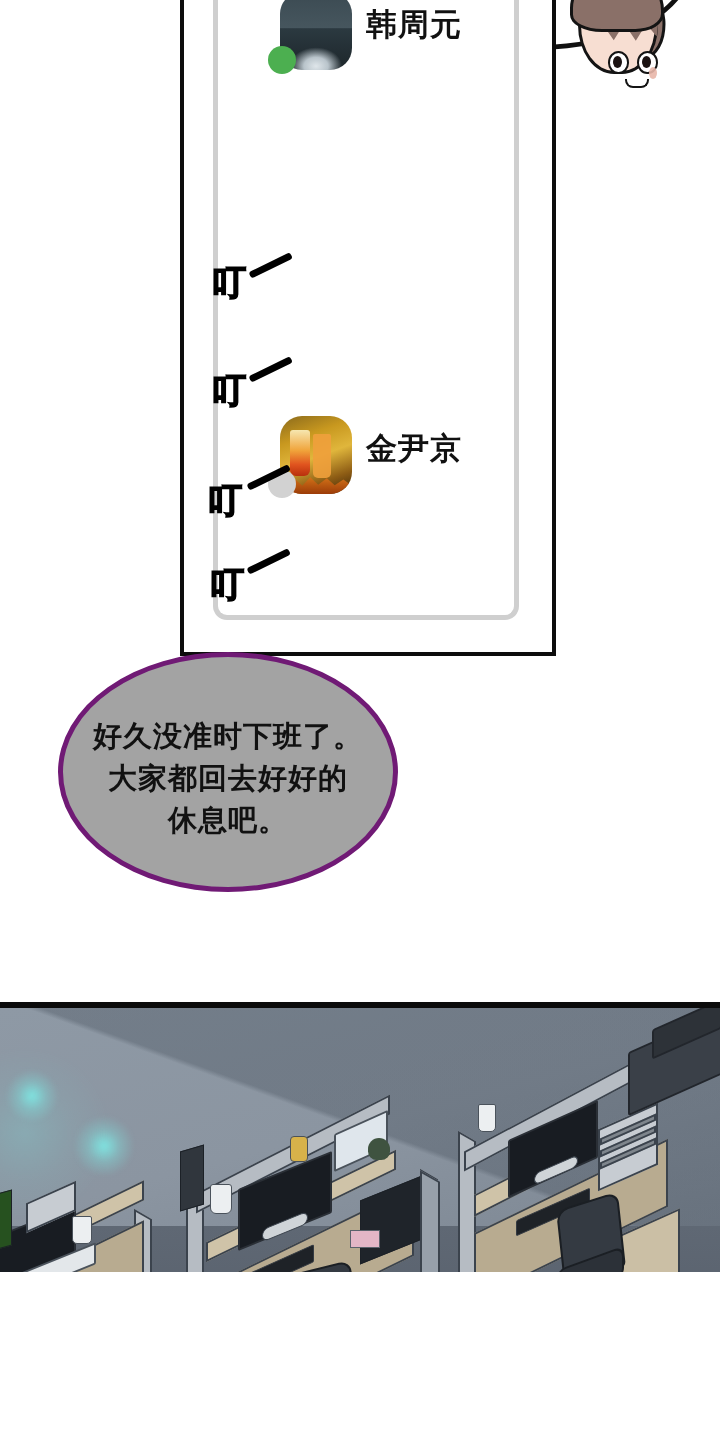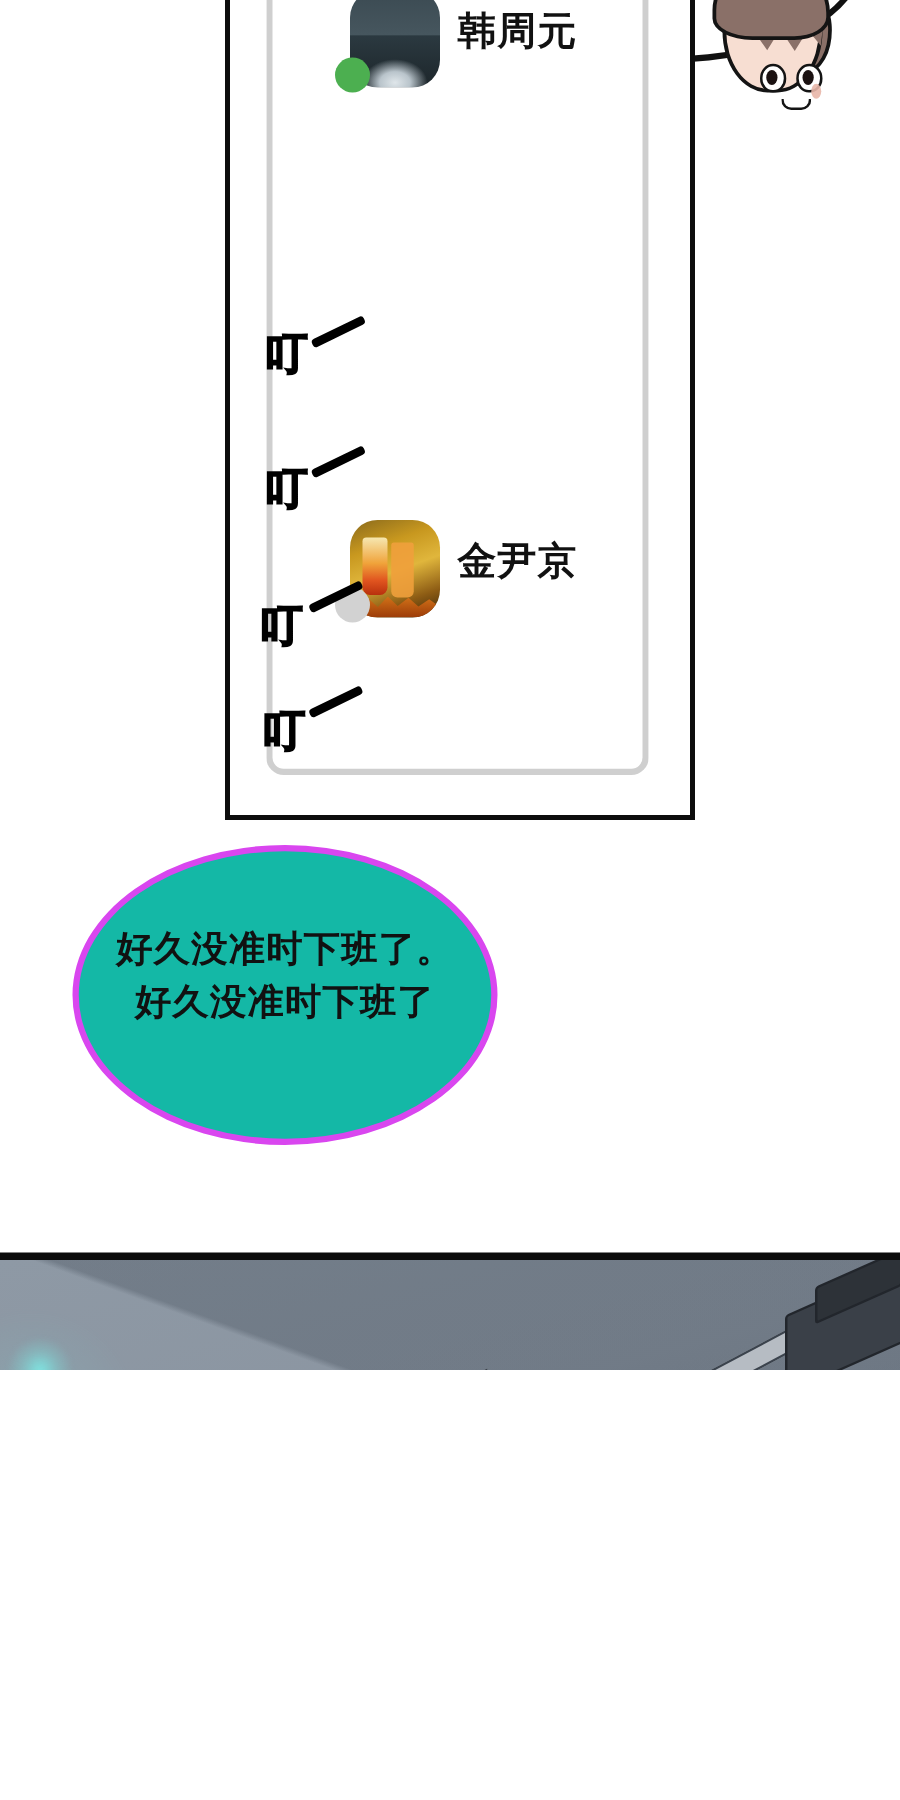--- a/index.html
+++ b/index.html
@@ -3,21 +3,21 @@
 <meta charset="utf-8">
 <style>
   html,body{margin:0;padding:0;}
   body{
     width:720px;height:1440px;
     background:#ffffff;
     font-family:"Liberation Sans","DejaVu Sans",sans-serif;
     overflow:hidden;
     position:relative;
   }
-  #stage{position:absolute;left:0;top:0;width:720px;height:1096px;overflow:hidden;background:#fff;}
+  #stage{position:absolute;left:0;top:0;width:720px;height:1272px;overflow:hidden;background:#fff;}
 
   
   #panel-top{position:absolute;left:0;top:0;width:720px;height:1002px;background:#fff;overflow:hidden;}
 
   
   .screen-frame{
     position:absolute;left:180px;top:-40px;width:376px;height:696px;
     border:4px solid #0d0d0d;border-top:none;background:#fff;box-sizing:border-box;
   }
   
@@ -122,22 +122,22 @@
   .girl-blush{position:absolute;left:68px;top:76px;width:8px;height:12px;background:#e8b6a8;border-radius:50%;opacity:.9;}
 
   
   .arc-bubble{
     position:absolute;left:382px;top:-120px;width:300px;height:160px;
     border:5px solid #111;border-radius:50%;background:#fff;
   }
 
   
   .bubble{
-    position:absolute;left:58px;top:676px;width:330px;height:230px;
-    background:#14b8a6;border:5px solid #d946ef;border-radius:50% 50% 50% 50%/50% 50% 50% 50%;
+    position:absolute;left:58px;top:652px;width:330px;height:230px;
+    background:#a3a3a3;border:5px solid #701a75;border-radius:50% 50% 50% 50%/50% 50% 50% 50%;
   }
   .bubble-text{
     position:absolute;left:0;top:58px;width:330px;
     text-align:center;color:#111;
     font-family:"Liberation Sans","DejaVu Sans",sans-serif;
     font-size:29px;font-weight:700;line-height:42px;letter-spacing:1px;
   }
   .bubble-text div{white-space:nowrap;}
 
   
@@ -239,21 +239,22 @@
 
     <div class="ding-line" style="left:248px;top:484px;width:46px;transform:rotate(-26deg);"></div>
     <div class="ding" style="left:208px;top:478px;">叮</div>
 
     <div class="ding-line" style="left:248px;top:568px;width:46px;transform:rotate(-26deg);"></div>
     <div class="ding" style="left:210px;top:562px;">叮</div>
 
     <div class="bubble">
       <div class="bubble-text">
         <div>好久没准时下班了。</div>
-        <div>好久没准时下班了</div>
+        <div>大家都回去好好的</div>
+        <div>休息吧。</div>
       </div>
     </div>
   </div>
 
   <div id="panel-office">
     <div class="wall-shade"></div>
     <div class="glow" style="left:6px;top:62px;width:52px;height:52px;"></div>
     <div class="glow" style="left:74px;top:108px;width:60px;height:60px;"></div>
     <div class="glow" style="left:-60px;top:40px;width:170px;height:170px;opacity:.25;"></div>
 

